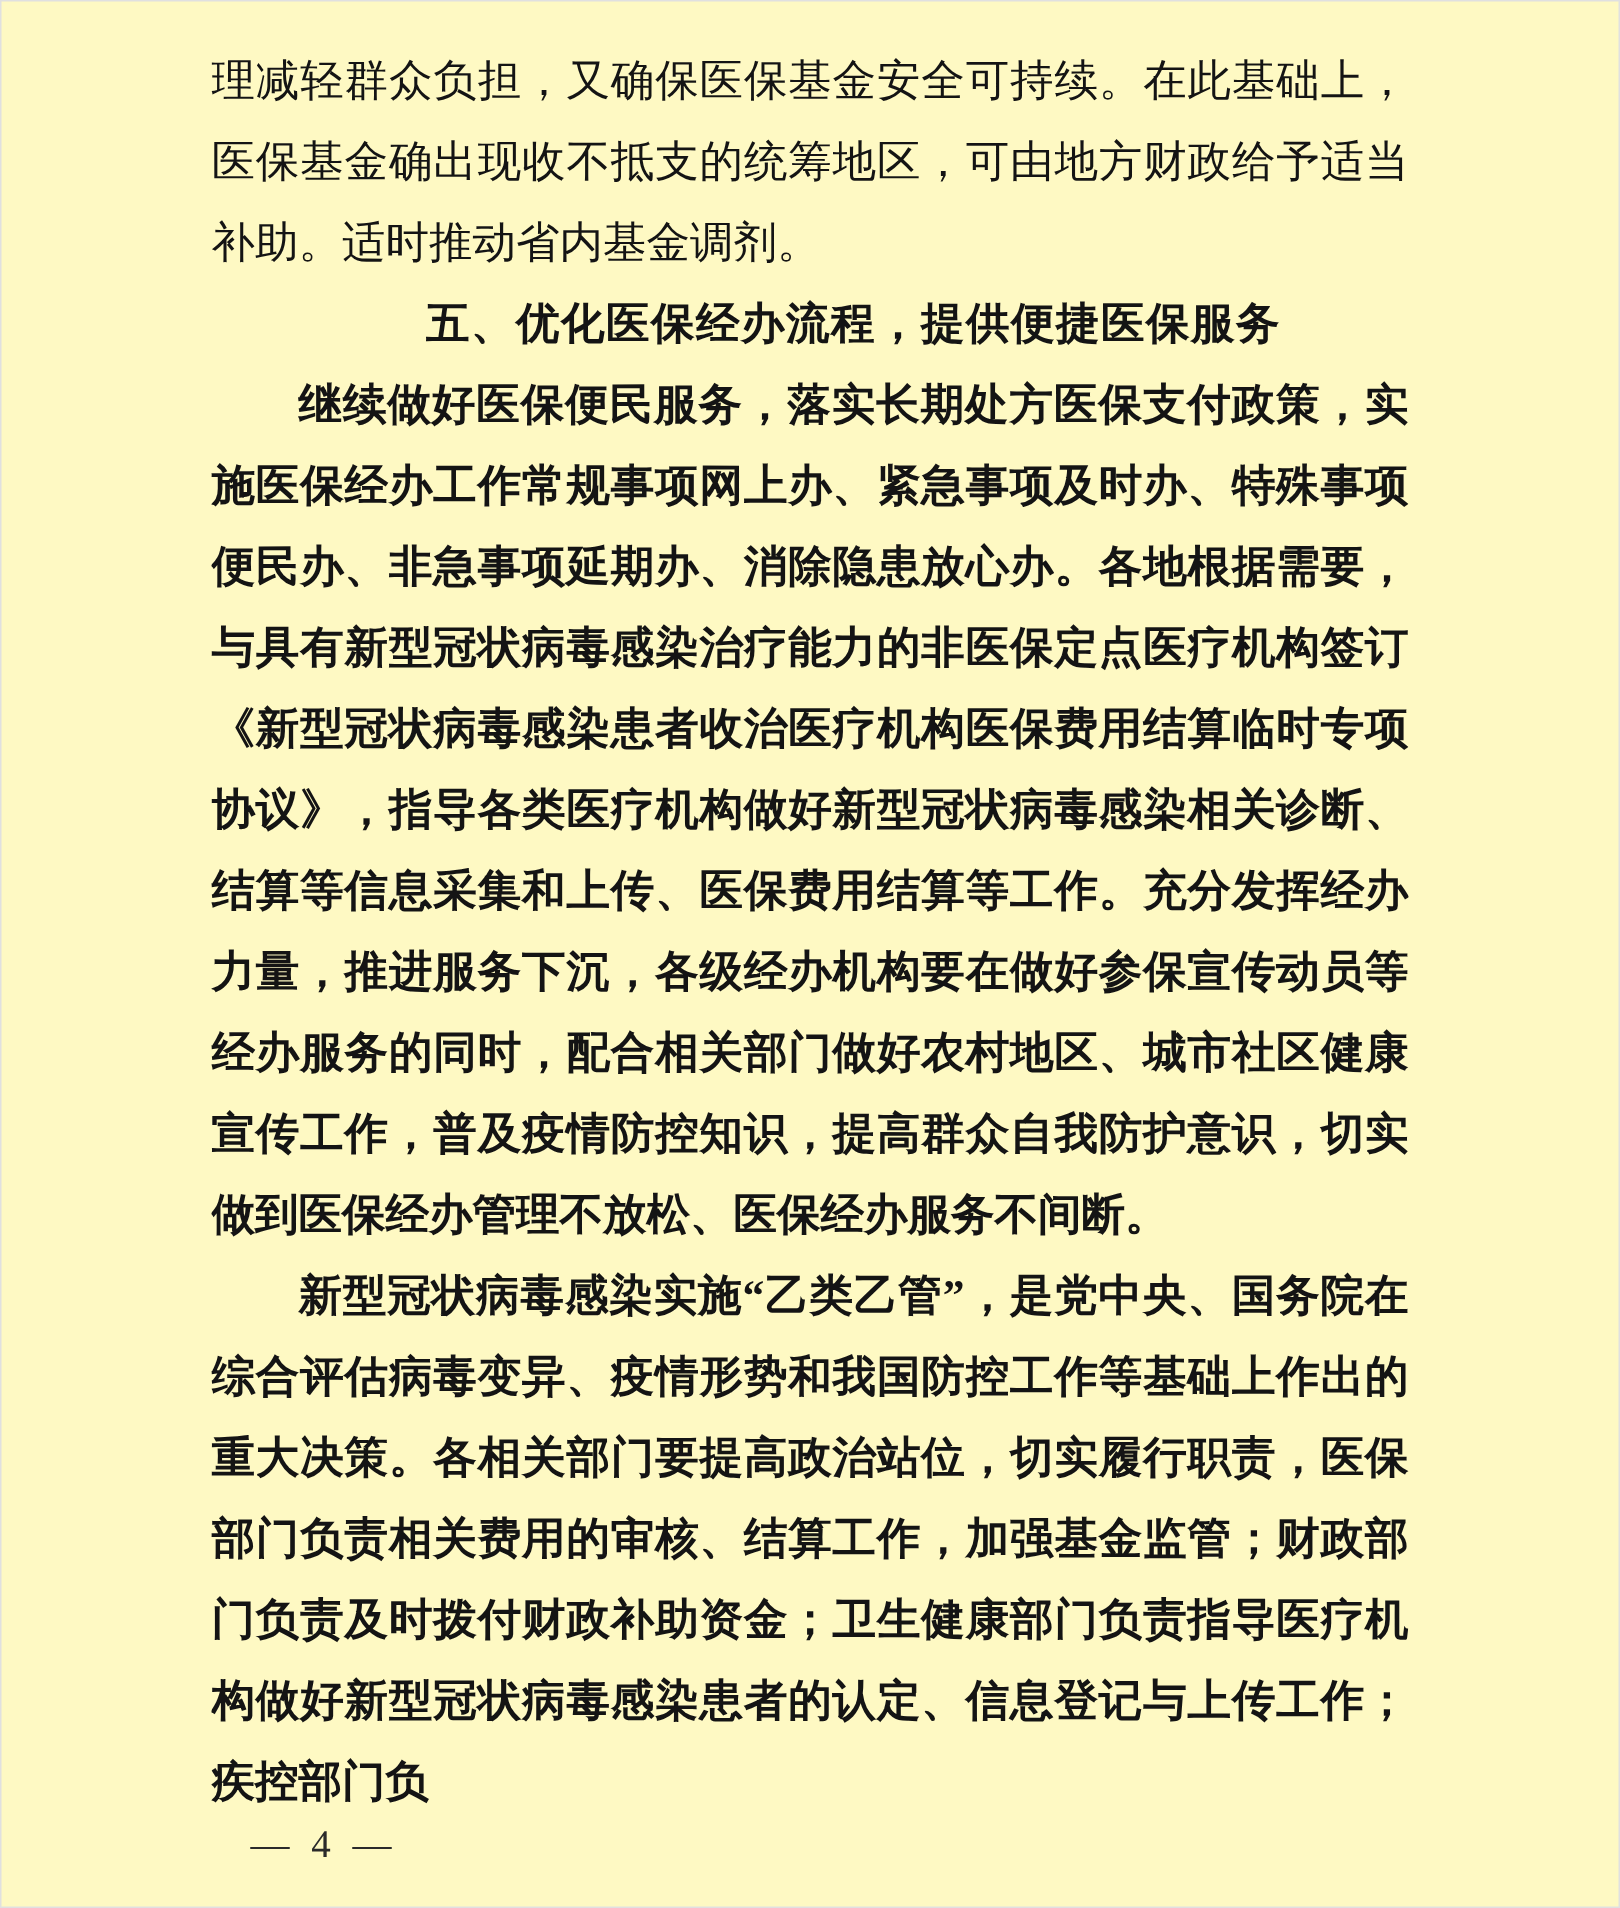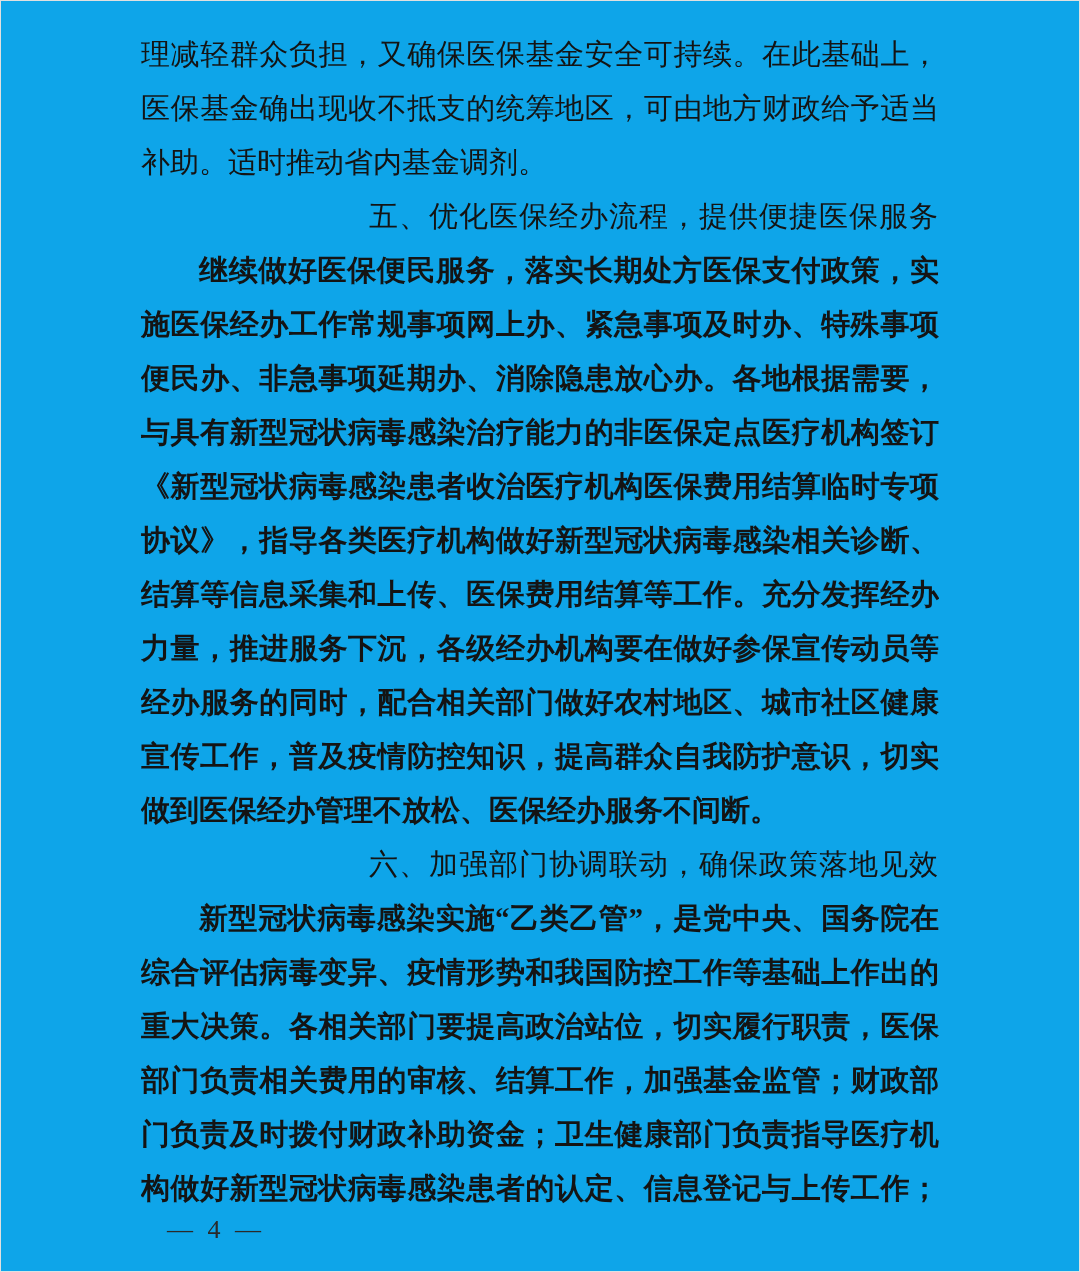--- a/index.html
+++ b/index.html
@@ -7,43 +7,43 @@
     margin: 0;
     padding: 0;
     background: #e9e9e9;
     font-family: "Liberation Serif", "DejaVu Serif", serif;
   }
   .page {
     position: relative;
     width: 1080px;
     height: 1272px;
     margin: 0 auto;
-    background: #0ea5e9;
+    background: #fef9c3;
     border: 1px solid #e0e0e0;
     padding: 26px 140px 18px 140px;
     display: flex;
     flex-direction: column;
     color: #141414;
   }
   .content {
     flex: 1 1 auto;
     overflow: hidden;
   }
   .content p {
     margin: 0;
     font-size: 29px;
     line-height: 54px;
     text-align: justify;
     text-justify: inter-ideograph;
     word-break: break-all;
   }
   .content p.heading {
-    font-weight: normal;
+    font-weight: bold;
     text-indent: 2em;
-    text-align: right;
+    text-align: center;
     font-family: "Liberation Sans", "DejaVu Sans", sans-serif;
     letter-spacing: 1px;
   }
   .content p.body {
     text-indent: 2em;
     font-weight: bold;
   }
   .content p.continued {
     text-indent: 0;
   }
@@ -56,17 +56,16 @@
   }
 </style>
 </head>
 <body>
 
 <div class="page">
   <div class="content">
       <p class="continued">理减轻群众负担，又确保医保基金安全可持续。在此基础上，医保基金确出现收不抵支的统筹地区，可由地方财政给予适当补助。适时推动省内基金调剂。</p>
       <p class="heading">五、优化医保经办流程，提供便捷医保服务</p>
       <p class="body">继续做好医保便民服务，落实长期处方医保支付政策，实施医保经办工作常规事项网上办、紧急事项及时办、特殊事项便民办、非急事项延期办、消除隐患放心办。各地根据需要，与具有新型冠状病毒感染治疗能力的非医保定点医疗机构签订《新型冠状病毒感染患者收治医疗机构医保费用结算临时专项协议》，指导各类医疗机构做好新型冠状病毒感染相关诊断、结算等信息采集和上传、医保费用结算等工作。充分发挥经办力量，推进服务下沉，各级经办机构要在做好参保宣传动员等经办服务的同时，配合相关部门做好农村地区、城市社区健康宣传工作，普及疫情防控知识，提高群众自我防护意识，切实做到医保经办管理不放松、医保经办服务不间断。</p>
-      <p class="heading">六、加强部门协调联动，确保政策落地见效</p>
       <p class="body">新型冠状病毒感染实施“乙类乙管”，是党中央、国务院在综合评估病毒变异、疫情形势和我国防控工作等基础上作出的重大决策。各相关部门要提高政治站位，切实履行职责，医保部门负责相关费用的审核、结算工作，加强基金监管；财政部门负责及时拨付财政补助资金；卫生健康部门负责指导医疗机构做好新型冠状病毒感染患者的认定、信息登记与上传工作；疾控部门负</p>
     </div>
   <div class="footer">— 4 —</div>
 </div>
 
 </body></html>

